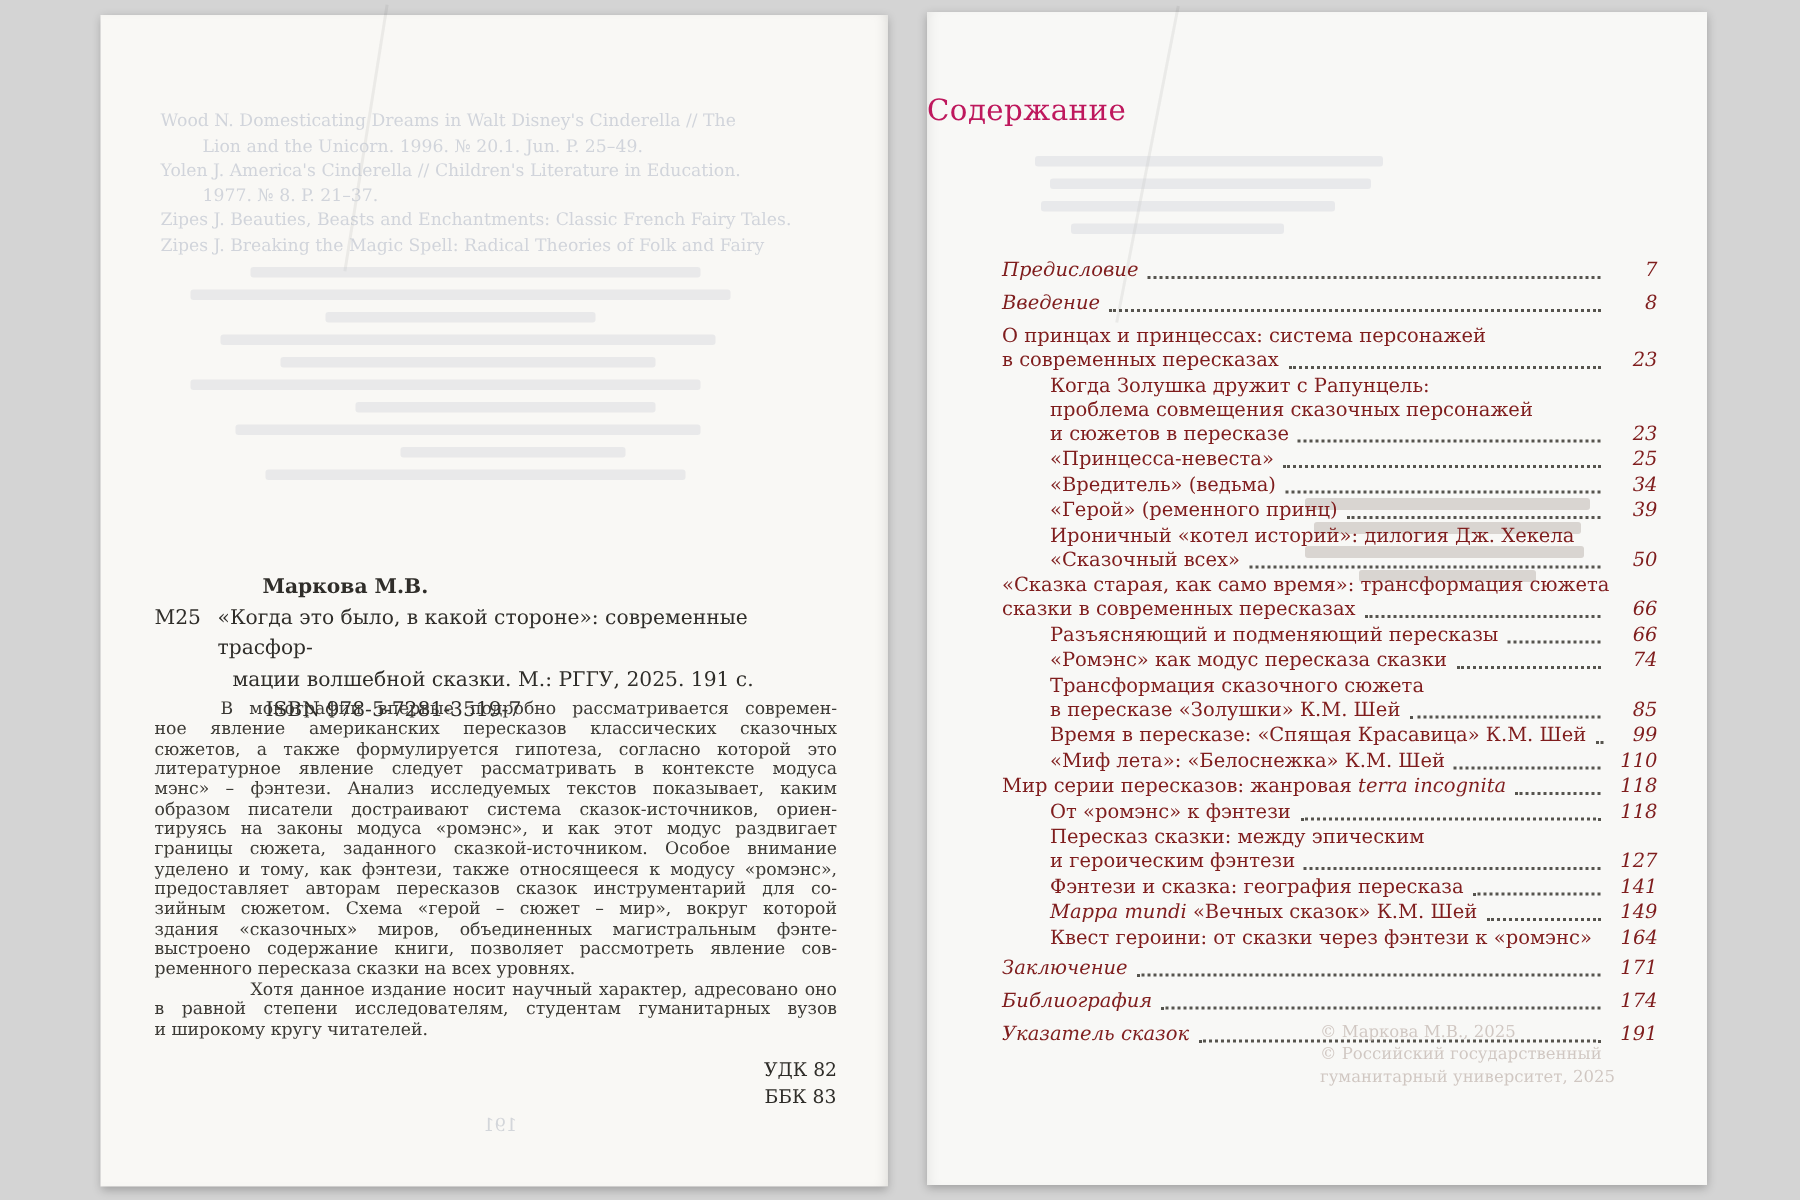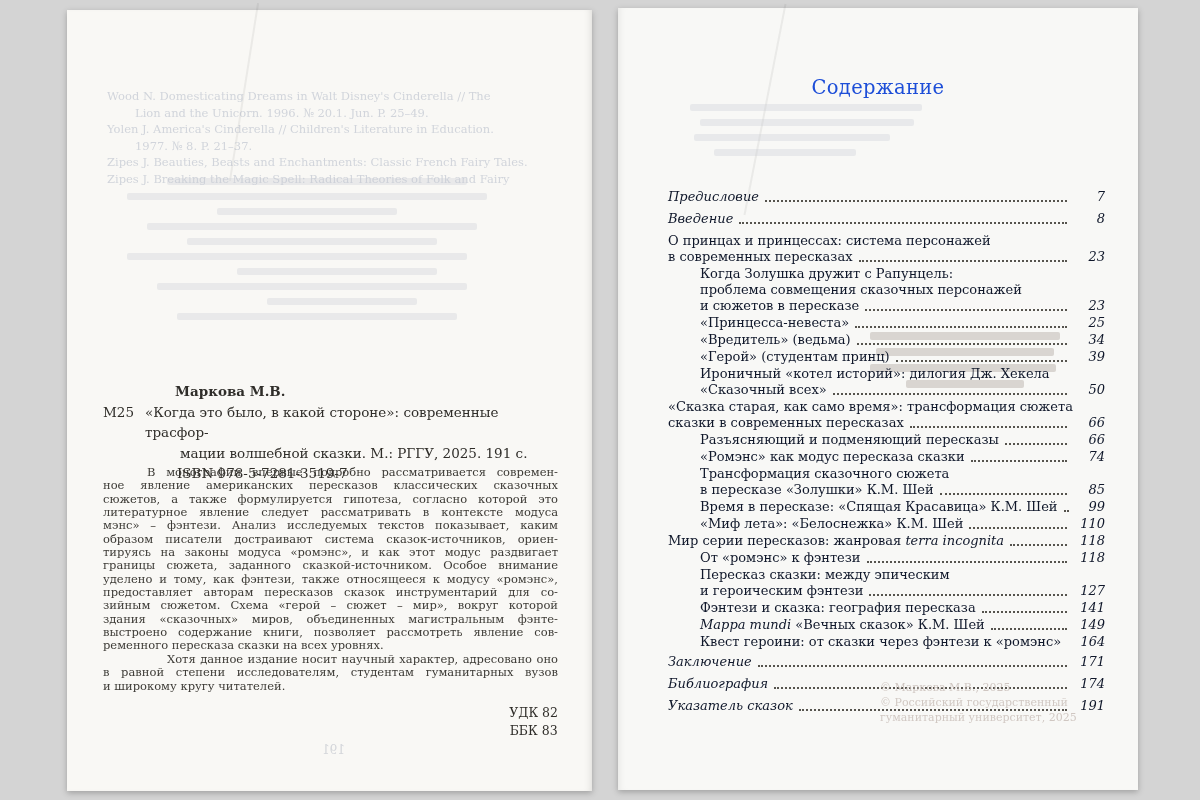--- a/index.html
+++ b/index.html
@@ -9,51 +9,51 @@
   .page.left{left:67px;top:10px;width:525px;height:781px;
              box-shadow:0 2px 6px rgba(0,0,0,.25), inset -6px 0 10px -7px rgba(0,0,0,.18);}
   .page.right{left:618px;top:8px;width:520px;height:782px;background:#f8f8f6;
              box-shadow:0 2px 6px rgba(0,0,0,.25), inset 6px 0 10px -7px rgba(0,0,0,.12);}
   .crease{position:absolute;width:2px;background:rgba(60,60,60,.07);}
   .c-left{left:176px;top:-8px;height:180px;transform:rotate(9deg);}
   .c-right{left:146px;top:-6px;height:215px;transform:rotate(11deg);}
 
   
   .ghost-text{color:#aab2c2;opacity:.5;filter:blur(.4px);}
-  .st-top{position:absolute;top:62px;left:40px;right:30px;font-size:11.5px;line-height:16.5px;margin-top:16px;}
+  .st-top{position:absolute;top:62px;left:40px;right:30px;font-size:11.5px;line-height:16.5px;}
   .st-top .ind{padding-left:28px;}
   .gbars{position:absolute;}
   .gbar{background:#c7cbd4;opacity:.32;border-radius:2px;height:7px;margin-bottom:8px;}
   .gbar.dark{background:#b9b1ab;opacity:.5;height:8px;}
   .ghost-191{position:absolute;left:255px;top:733px;font-size:12px;color:#c0c4cc;
              opacity:.65;transform:scaleX(-1);filter:blur(.5px);}
   .st-copy{position:absolute;top:672px;left:262px;width:230px;font-size:11px;line-height:15px;
            color:#c7bcb6;opacity:.8;filter:blur(.35px);}
 
   
   .bib{position:absolute;top:371px;left:36px;right:35px;font-size:13.5px;
        line-height:20.5px;color:#2f2d29;}
   .bib .author{margin-left:72px;font-weight:bold;}
   .bib .code{position:absolute;left:0;top:21px;}
   .bib .bl0{margin-left:42px;}
-  .bib .bl1{margin-left:77px;}
+  .bib .bl1{margin-left:52px;}
   .bib .isbn{margin-left:74px;}
   .ann{position:absolute;top:456px;left:36px;right:34px;font-size:11.5px;
        line-height:13.35px;color:#3c3a35;}
   .ann .jl{text-align:justify;text-align-last:justify;}
   .ann .p1f{padding-left:44px;}
   .ann .p2f{padding-left:64px;}
   .udkblock{position:absolute;top:694px;right:34px;text-align:center;font-size:12.5px;
             line-height:17.5px;color:#2f2d29;}
 
   
-  .toc-heading{position:absolute;top:54px;left:0;right:0;margin:14px;text-align:center;
-               font-size:19.5px;font-weight:normal;letter-spacing:.3px;color:#1d4ed8;}
-  .toc{position:absolute;top:177px;left:50px;right:33px;font-size:13px;
-       line-height:16px;color:#0f172a;}
+  .toc-heading{position:absolute;top:54px;left:0;right:0;margin:0;
+               font-size:19.5px;font-weight:normal;letter-spacing:.3px;color:#be185d;}
+  .toc{position:absolute;top:161px;left:50px;right:33px;font-size:13px;
+       line-height:16px;color:#7f1d1d;}
   .toc-entry{margin-bottom:1px;}
   .toc-entry.head-it{margin-top:4px;margin-bottom:6px;}
   .toc-entry.lvl1{padding-left:32px;}
   .toc-line.last{display:flex;align-items:baseline;}
   .toc-line .ttl{white-space:nowrap;}
   .it{font-style:italic;}
   .dots{flex:1 1 auto;align-self:flex-end;margin:0 4px 3px 6px;
         border-bottom:2px dotted #56544e;}
   .pg{flex:0 0 34px;text-align:right;font-style:italic;}
 </style>
@@ -185,21 +185,21 @@
         </div>
         <div class="toc-entry lvl1">
           <div class="toc-line last">
             <span class="ttl">«Вредитель» (ведьма)</span>
             <span class="dots"></span>
             <span class="pg">34</span>
           </div>
         </div>
         <div class="toc-entry lvl1">
           <div class="toc-line last">
-            <span class="ttl">«Герой» (студентам принц)</span>
+            <span class="ttl">«Герой» (ременного принц)</span>
             <span class="dots"></span>
             <span class="pg">39</span>
           </div>
         </div>
         <div class="toc-entry lvl1">
           <div class="toc-line"><span class="ttl">Ироничный «котел историй»: дилогия Дж. Хекела</span></div>
           <div class="toc-line last">
             <span class="ttl">«Сказочный всех»</span>
             <span class="dots"></span>
             <span class="pg">50</span>

